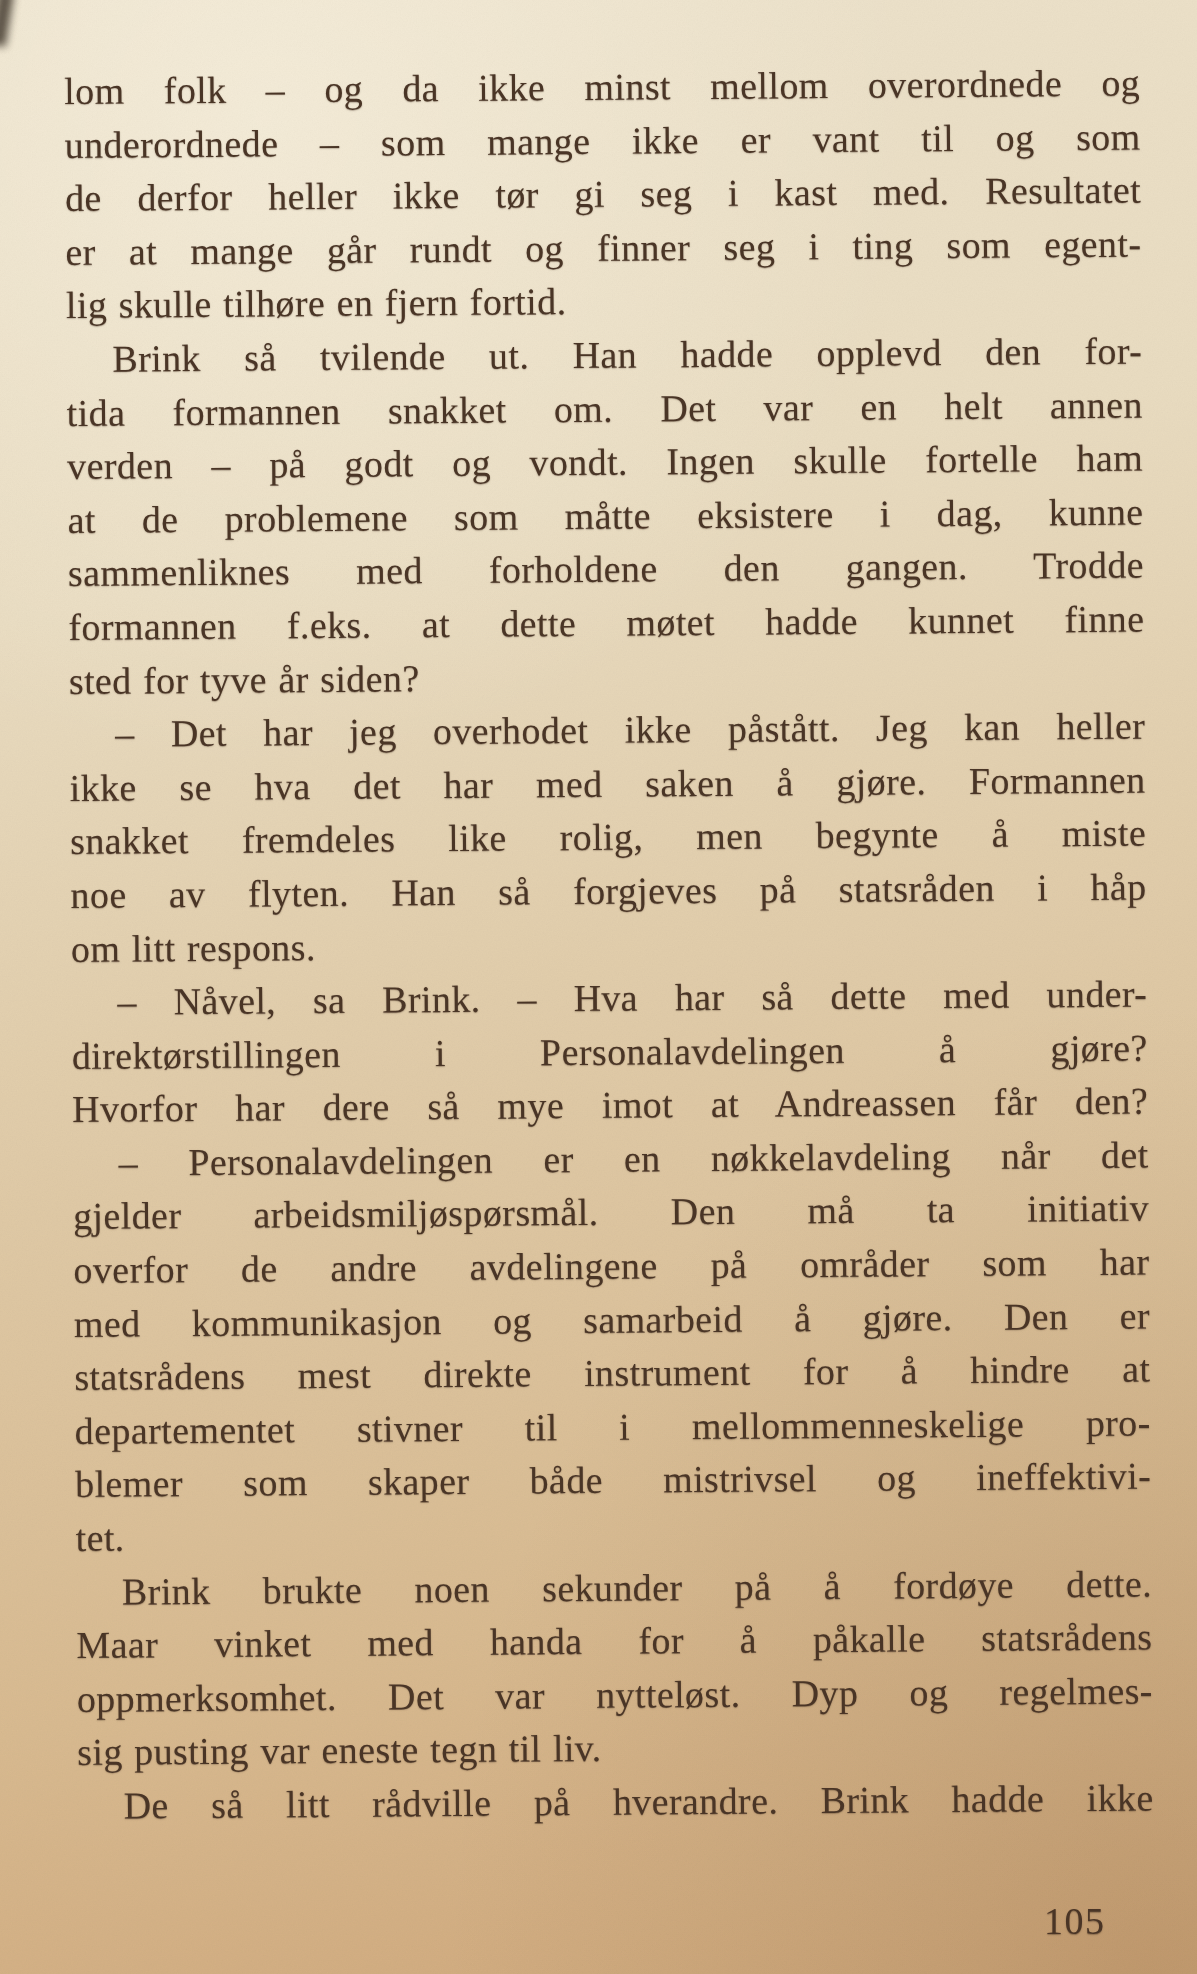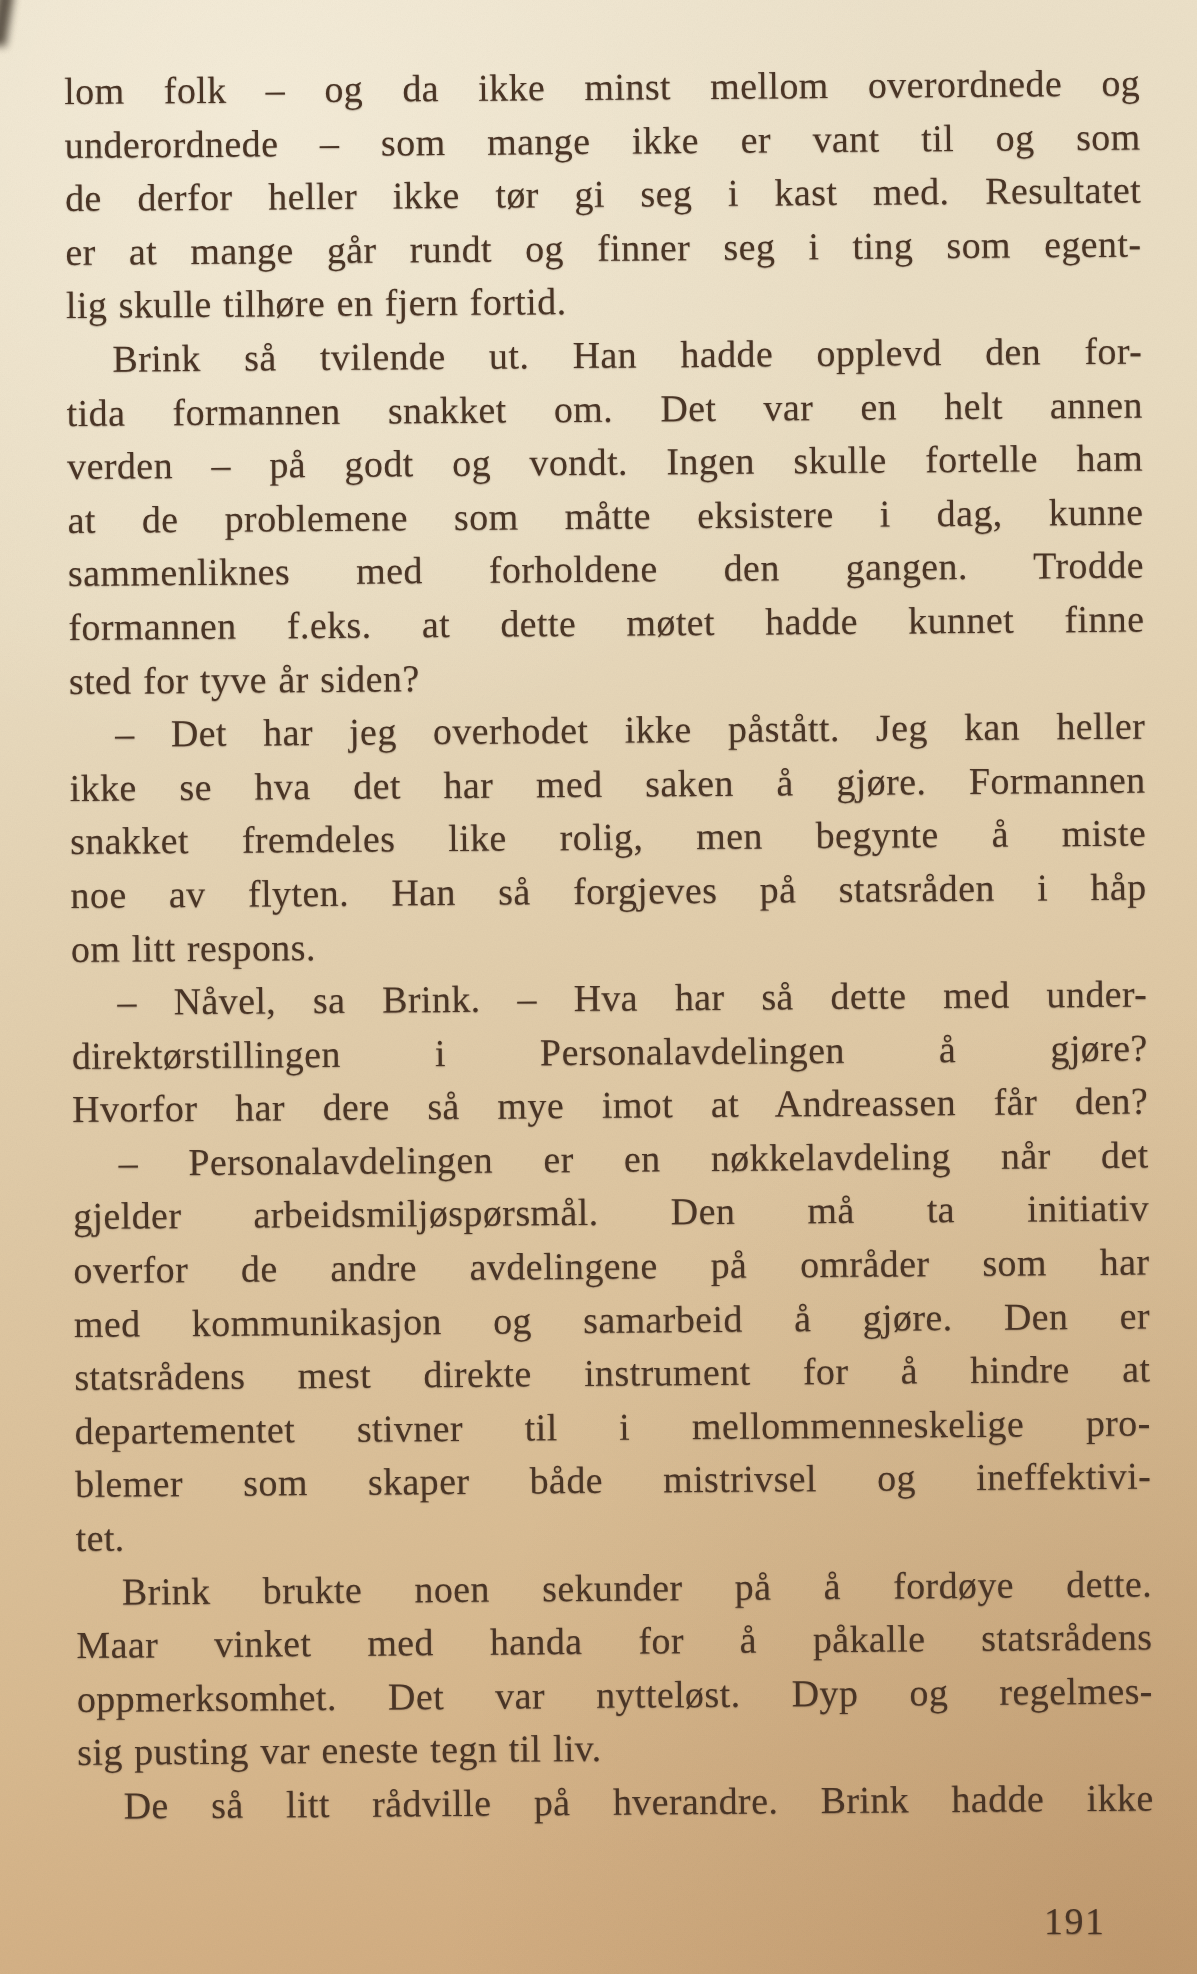--- a/index.html
+++ b/index.html
@@ -133,21 +133,21 @@
       <div class="line">departementet stivner til i mellommenneskelige pro-</div>
       <div class="line">blemer som skaper både mistrivsel og ineffektivi-</div>
       <div class="line no-justify">tet.</div>
       <div class="line indent">Brink brukte noen sekunder på å fordøye dette.</div>
       <div class="line">Maar vinket med handa for å påkalle statsrådens</div>
       <div class="line">oppmerksomhet. Det var nytteløst. Dyp og regelmes-</div>
       <div class="line no-justify">sig pusting var eneste tegn til liv.</div>
       <div class="line indent">De så litt rådville på hverandre. Brink hadde ikke</div>
     </div>
 
-  <div class="page-number">191</div>
+  <div class="page-number">105</div>
 
   <svg class="grain" xmlns="http://www.w3.org/2000/svg" width="1197" height="1974">
     <filter id="grain-filter">
       <feTurbulence type="fractalNoise" baseFrequency="0.8" numOctaves="2" stitchTiles="stitch"></feTurbulence>
       <feColorMatrix type="saturate" values="0"></feColorMatrix>
     </filter>
     <rect width="100%" height="100%" filter="url(#grain-filter)"></rect>
   </svg>
 
 </div>

